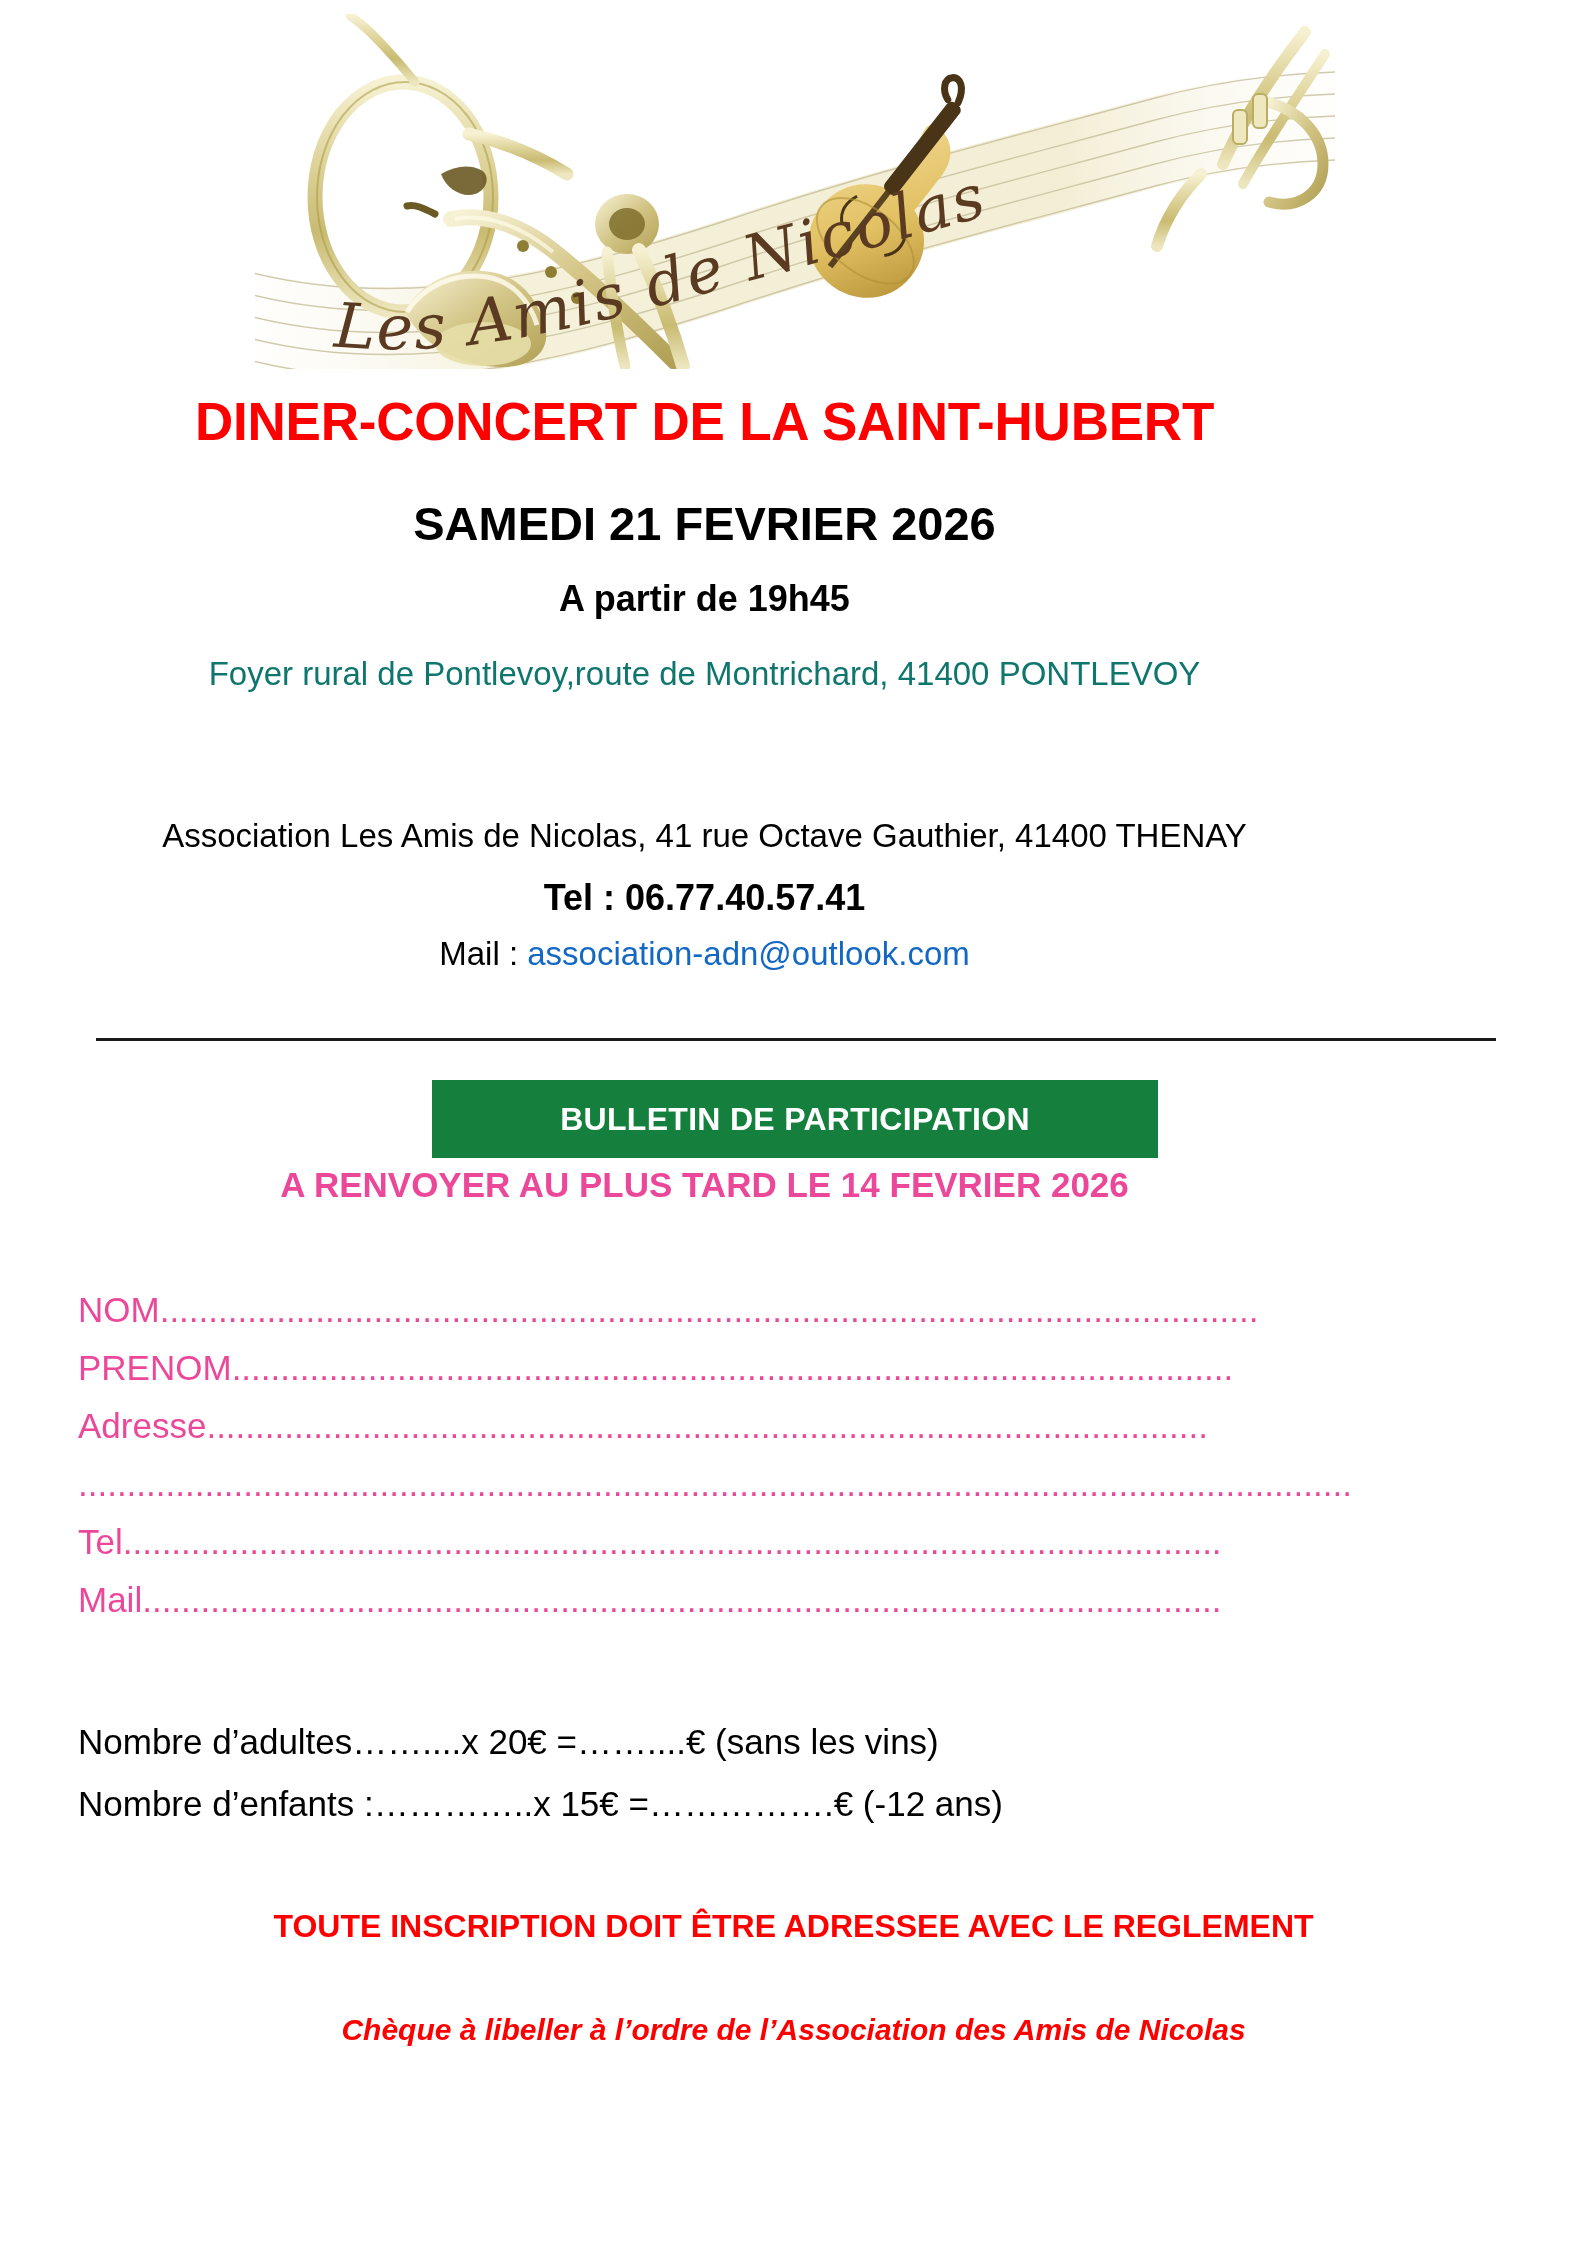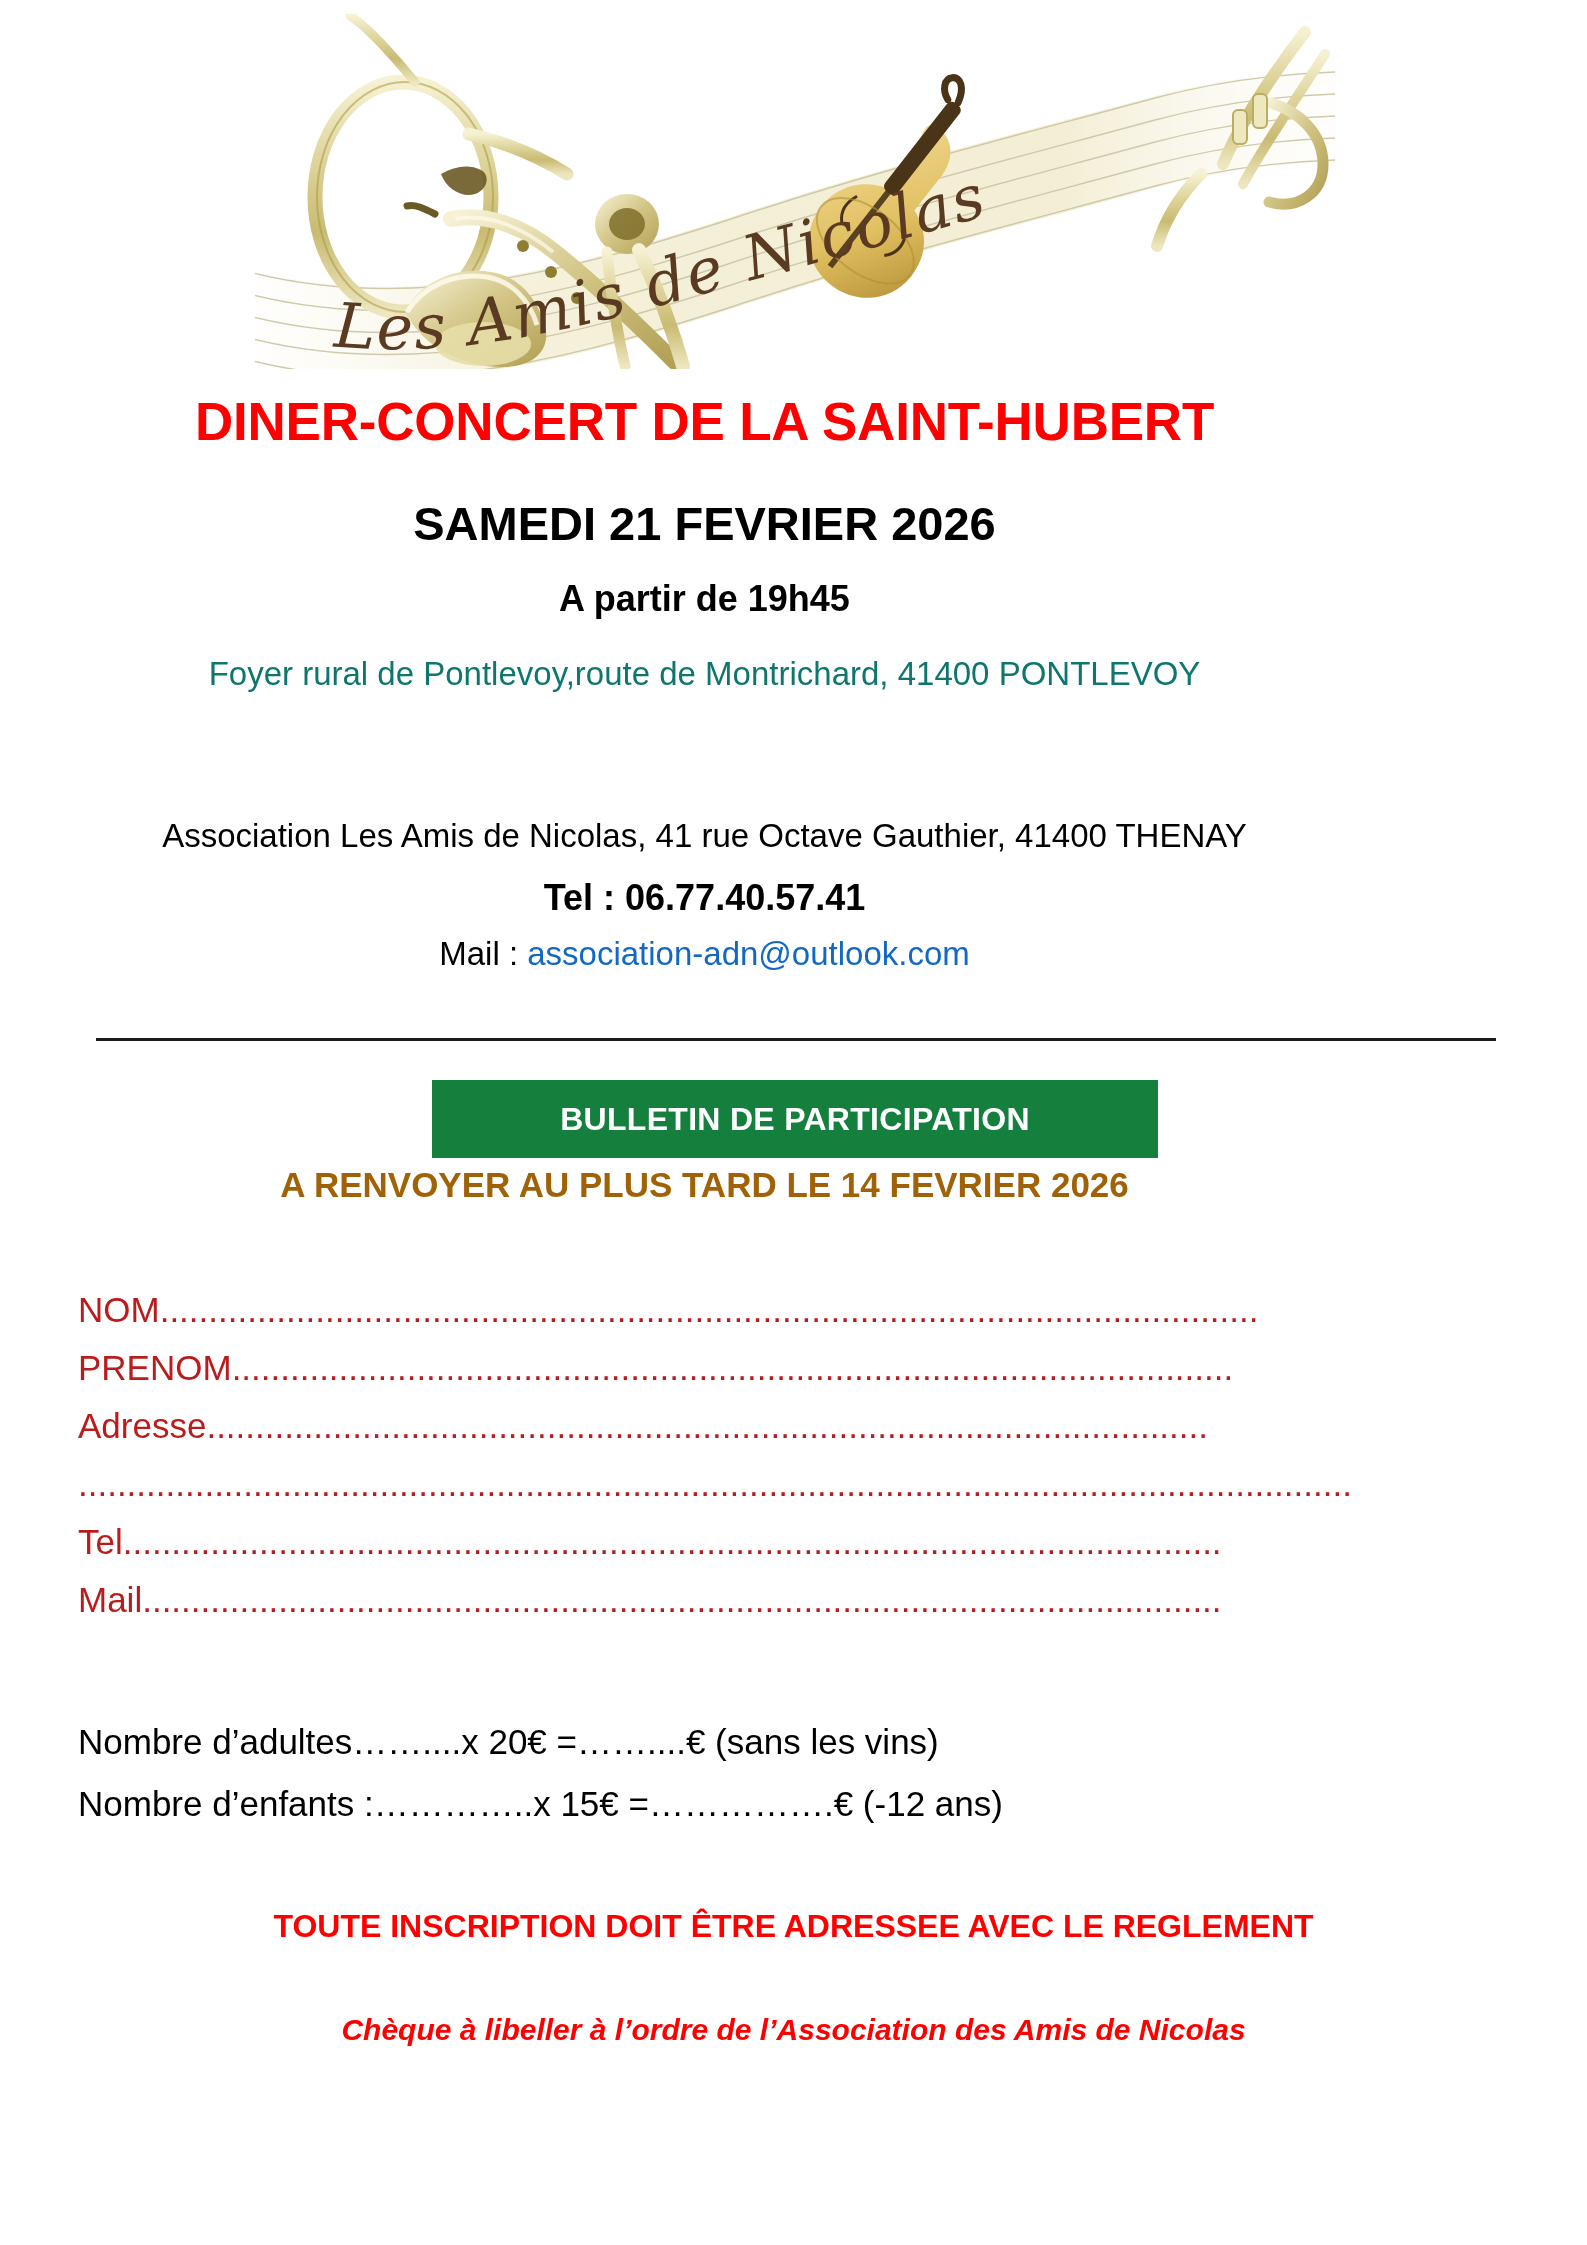--- a/index.html
+++ b/index.html
@@ -117,35 +117,35 @@
     display: flex;
     align-items: center;
     justify-content: center;
     letter-spacing: 0.3px;
   }
 
   .deadline {
     top: 1165px;
     font-size: 35px;
     font-weight: bold;
-    color: #a16207;
+    color: #ec4899;
   }
 
   
   .form {
     position: absolute;
     left: 78px;
     top: 1290px;
     width: 1450px;
   }
   .form-row {
     display: flex;
     align-items: baseline;
     font-size: 35px;
-    color: #b91c1c;
+    color: #ec4899;
     height: 58px;
     overflow: hidden;
     white-space: nowrap;
   }
   .form-row .lbl { flex: 0 0 auto; }
   .form-row .dots {
     flex: 1 1 auto;
     overflow: hidden;
     letter-spacing: 0px;
   }

